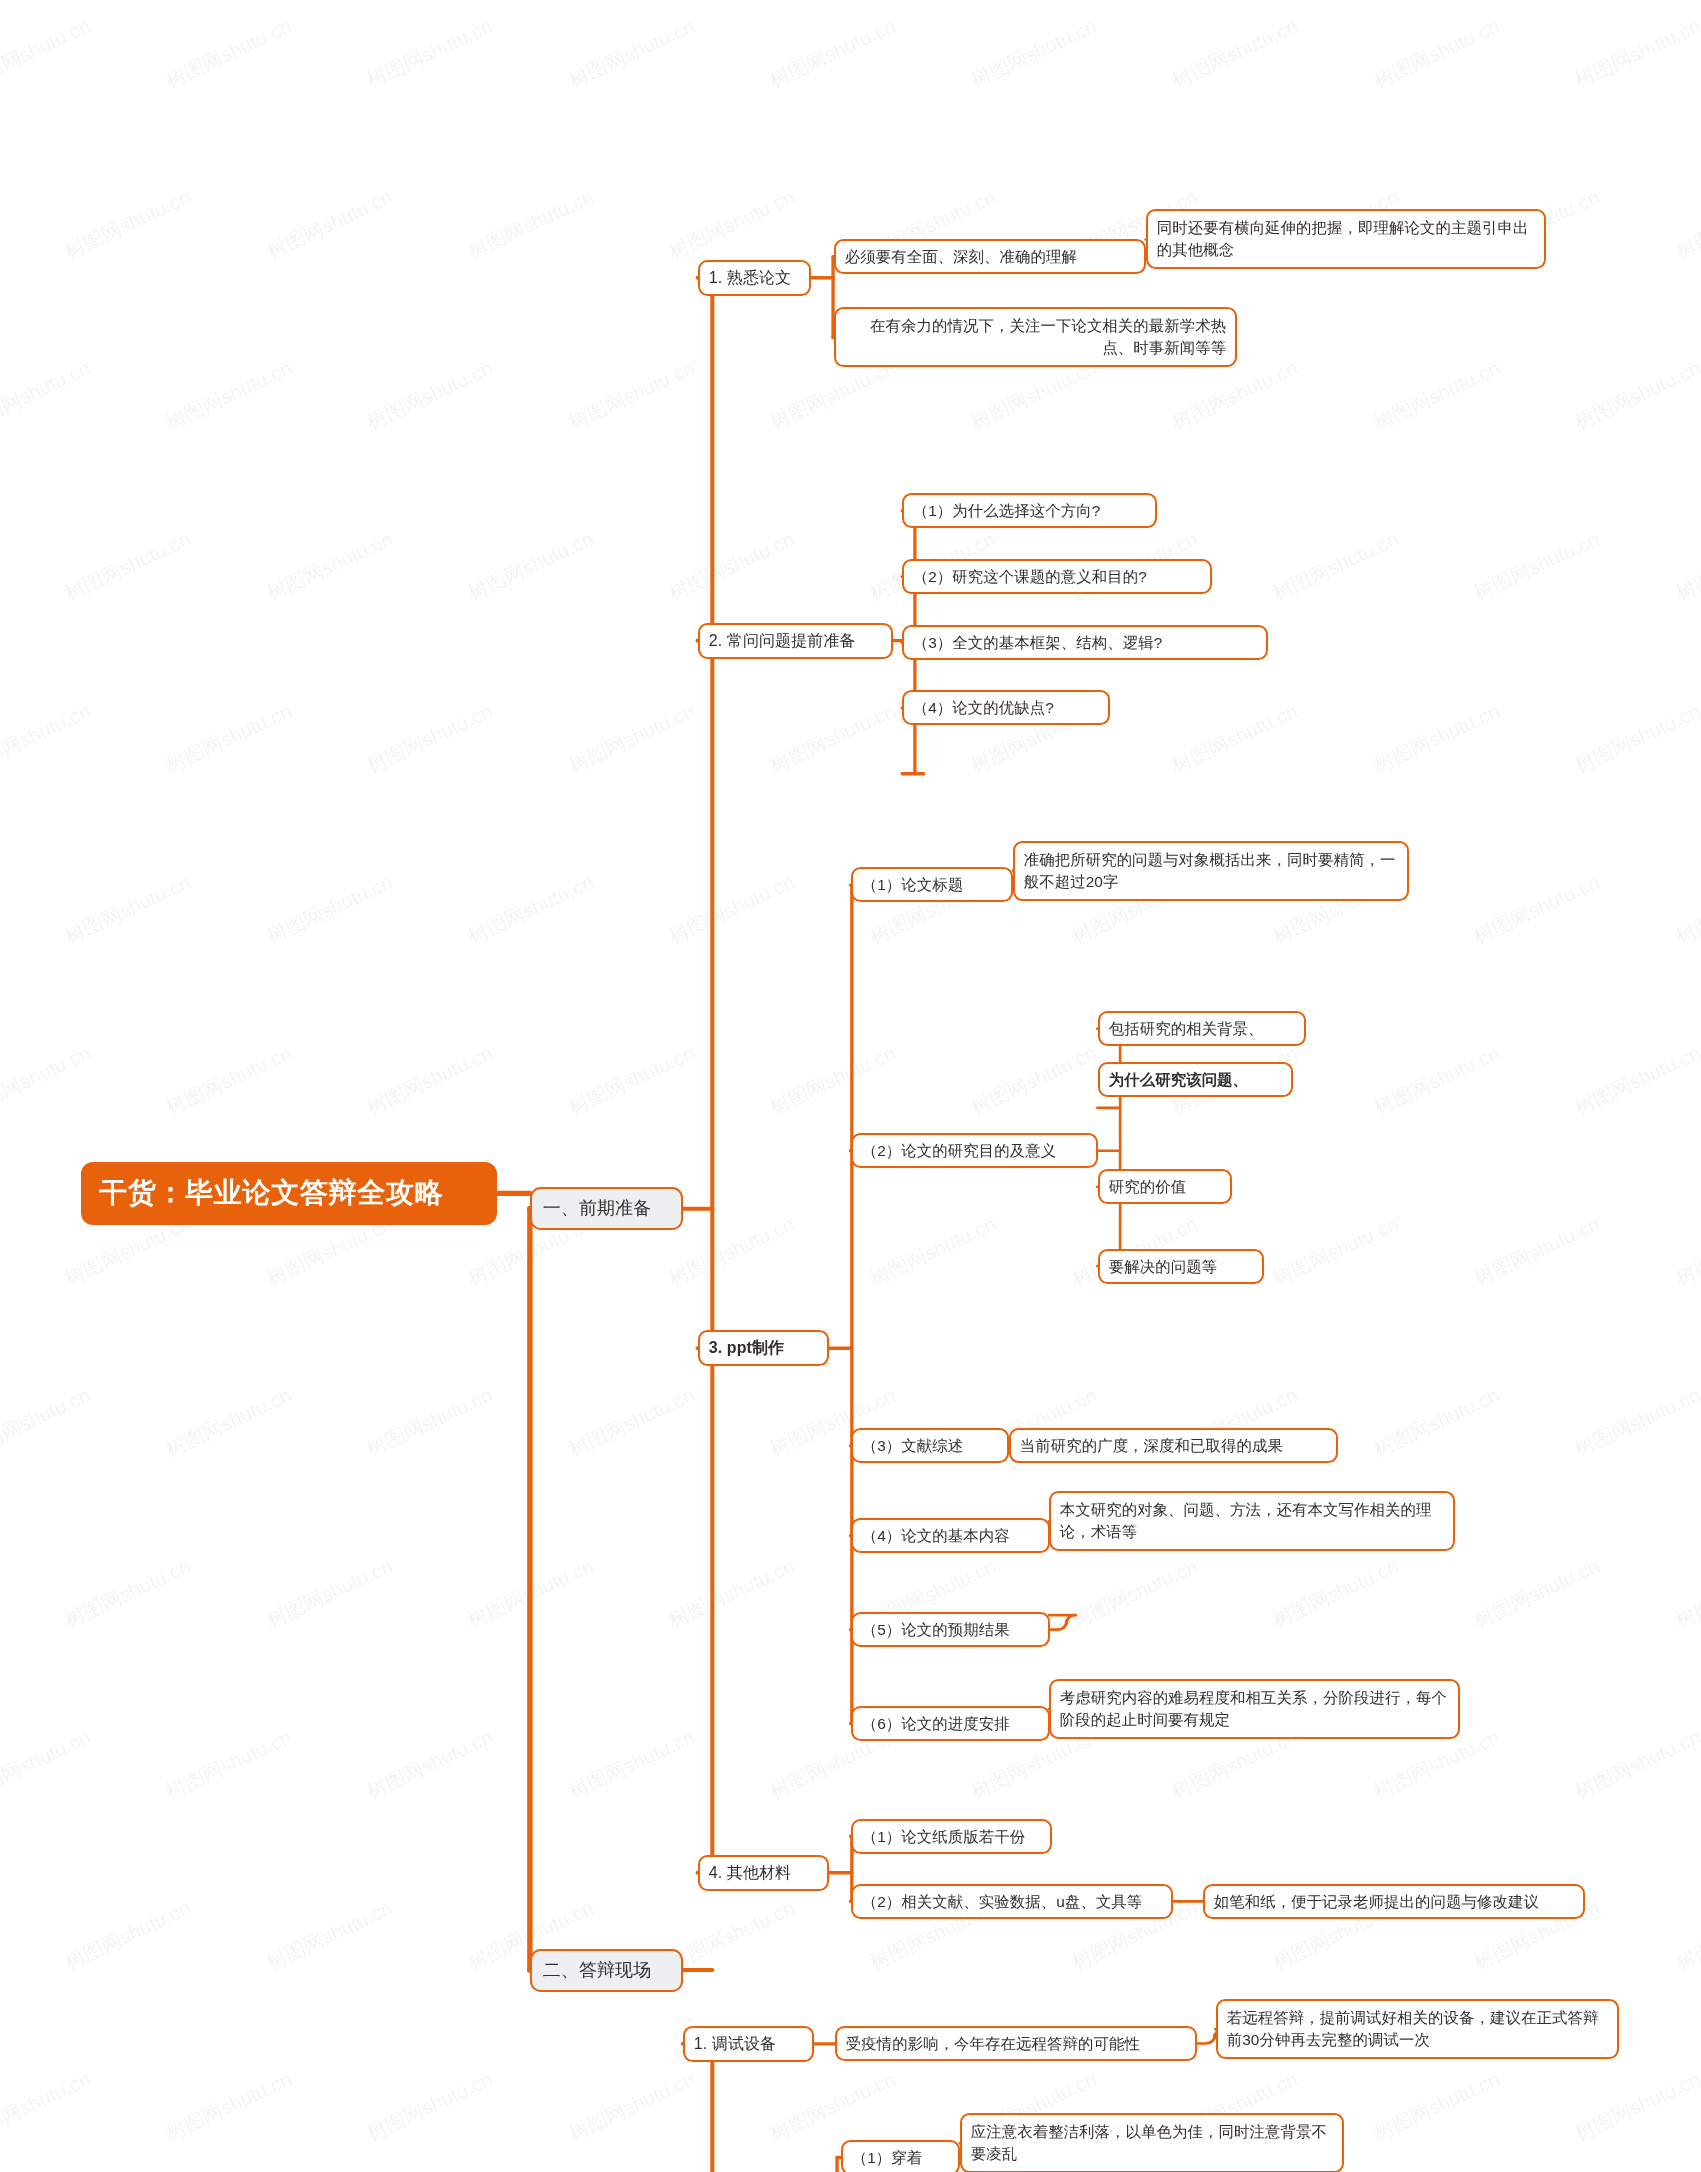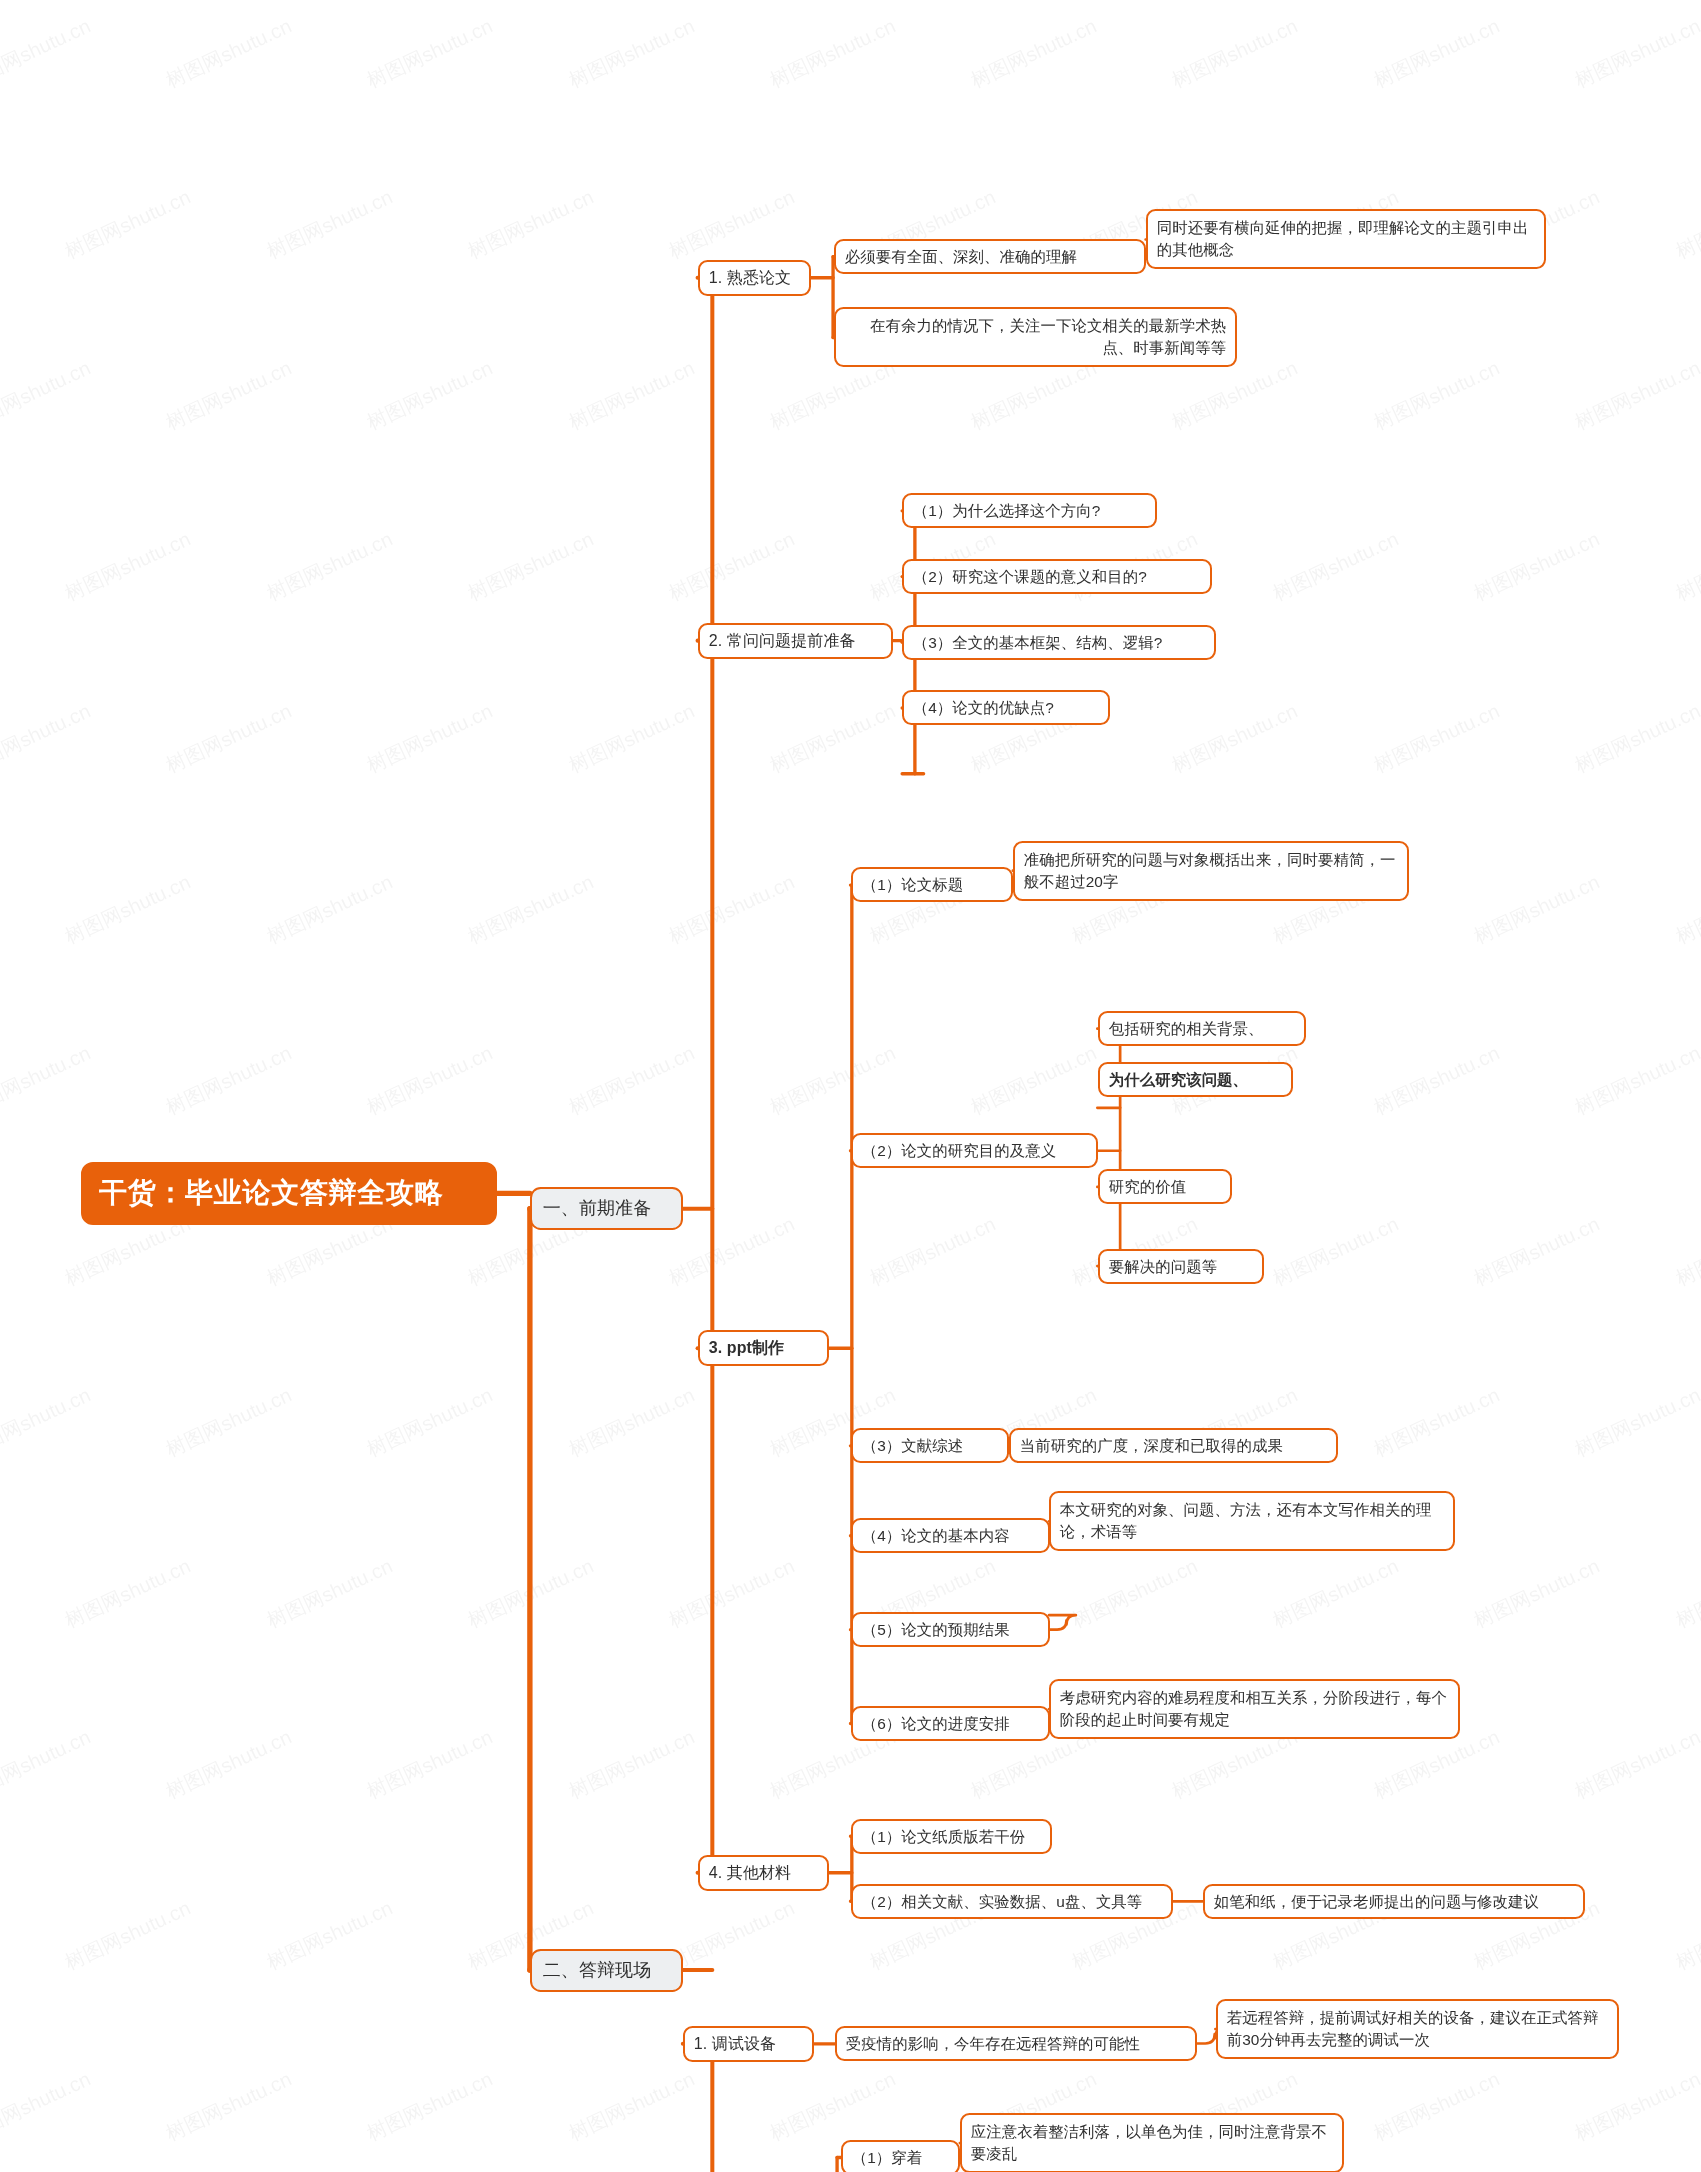--- a/index.html
+++ b/index.html
@@ -283,21 +283,21 @@
       </div>
       <div class="node n-l2" style="left: 698px; top: 623px; width: 195px; min-height: 34px;">
         <span>2. 常问问题提前准备</span>
       </div>
       <div class="node n-l3" style="left: 902px; top: 493px; width: 255px; min-height: 34px;">
         <span>（1）为什么选择这个方向?</span>
       </div>
       <div class="node n-l3" style="left: 902px; top: 559px; width: 310px; min-height: 34px;">
         <span>（2）研究这个课题的意义和目的?</span>
       </div>
-      <div class="node n-l3" style="left: 902px; top: 625px; width: 314px; min-height: 34px; justify-content: center;">
+      <div class="node n-l3" style="left: 902px; top: 625px; width: 366px; min-height: 34px; justify-content: center;">
         <span>（3）全文的基本框架、结构、逻辑?</span>
       </div>
       <div class="node n-l3" style="left: 902px; top: 690px; width: 208px; min-height: 34px;">
         <span>（4）论文的优缺点?</span>
       </div>
       <div class="node n-l2" style="left: 698px; top: 1330px; width: 131px; min-height: 34px; font-weight: bold;">
         <span>3. ppt制作</span>
       </div>
       <div class="node n-l3" style="left: 851px; top: 867px; width: 162px; min-height: 34px;">
         <span>（1）论文标题</span>

